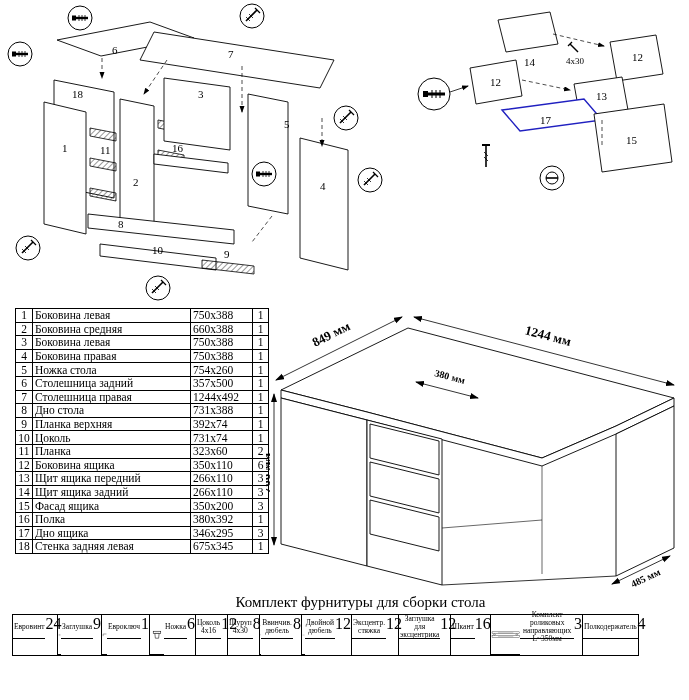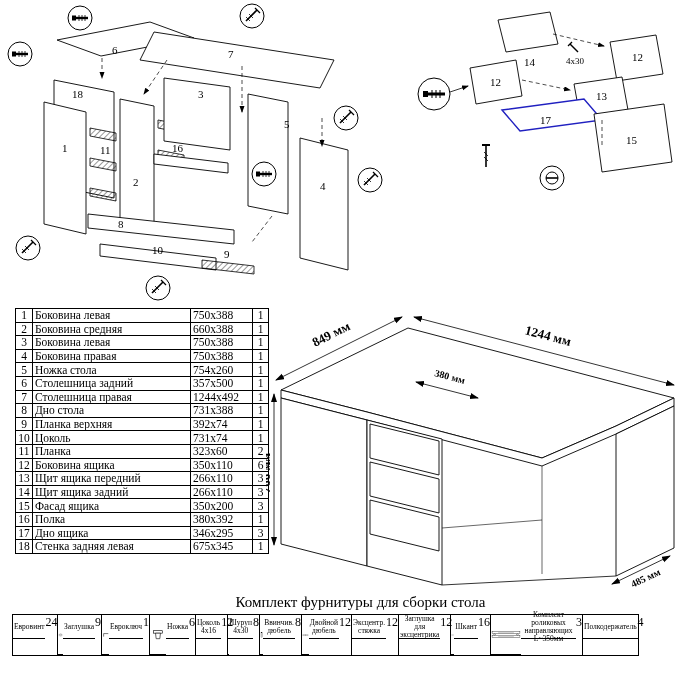--- a/index.html
+++ b/index.html
@@ -30,21 +30,21 @@
     font-size:15px}
   #hw-table{position:absolute;top:614px;left:12px;display:flex;
     border:1px solid #000}
   .hw-col{display:flex;border-right:1px solid #000;flex:none}
   .hw-col:last-child{border-right:none}
   .hw-icon{height:40px;display:flex;align-items:center;justify-content:center;
     border-bottom:1px solid #000;overflow:hidden}
   .hw-name{height:24px;font-size:7.5px;line-height:8px;text-align:center;
     border-bottom:1px solid #000;display:flex;align-items:center;
     justify-content:center;padding:0 1px}
-  .hw-qty{height:15px;font-size:12px;text-align:left}
+  .hw-qty{height:15px;font-size:16px;text-align:left}
   svg{display:block}
 </style>
 </head>
 <body>
 
 <svg class="abs" style="left:2px;top:2px" width="385" height="300" viewBox="0 0 385 300">
   <defs>
     <pattern id="hatch1" width="4" height="4" patternUnits="userSpaceOnUse" patternTransform="rotate(45)">
       <line x1="0" y1="0" x2="0" y2="4" stroke="#333" stroke-width="1"></line>
     </pattern>

